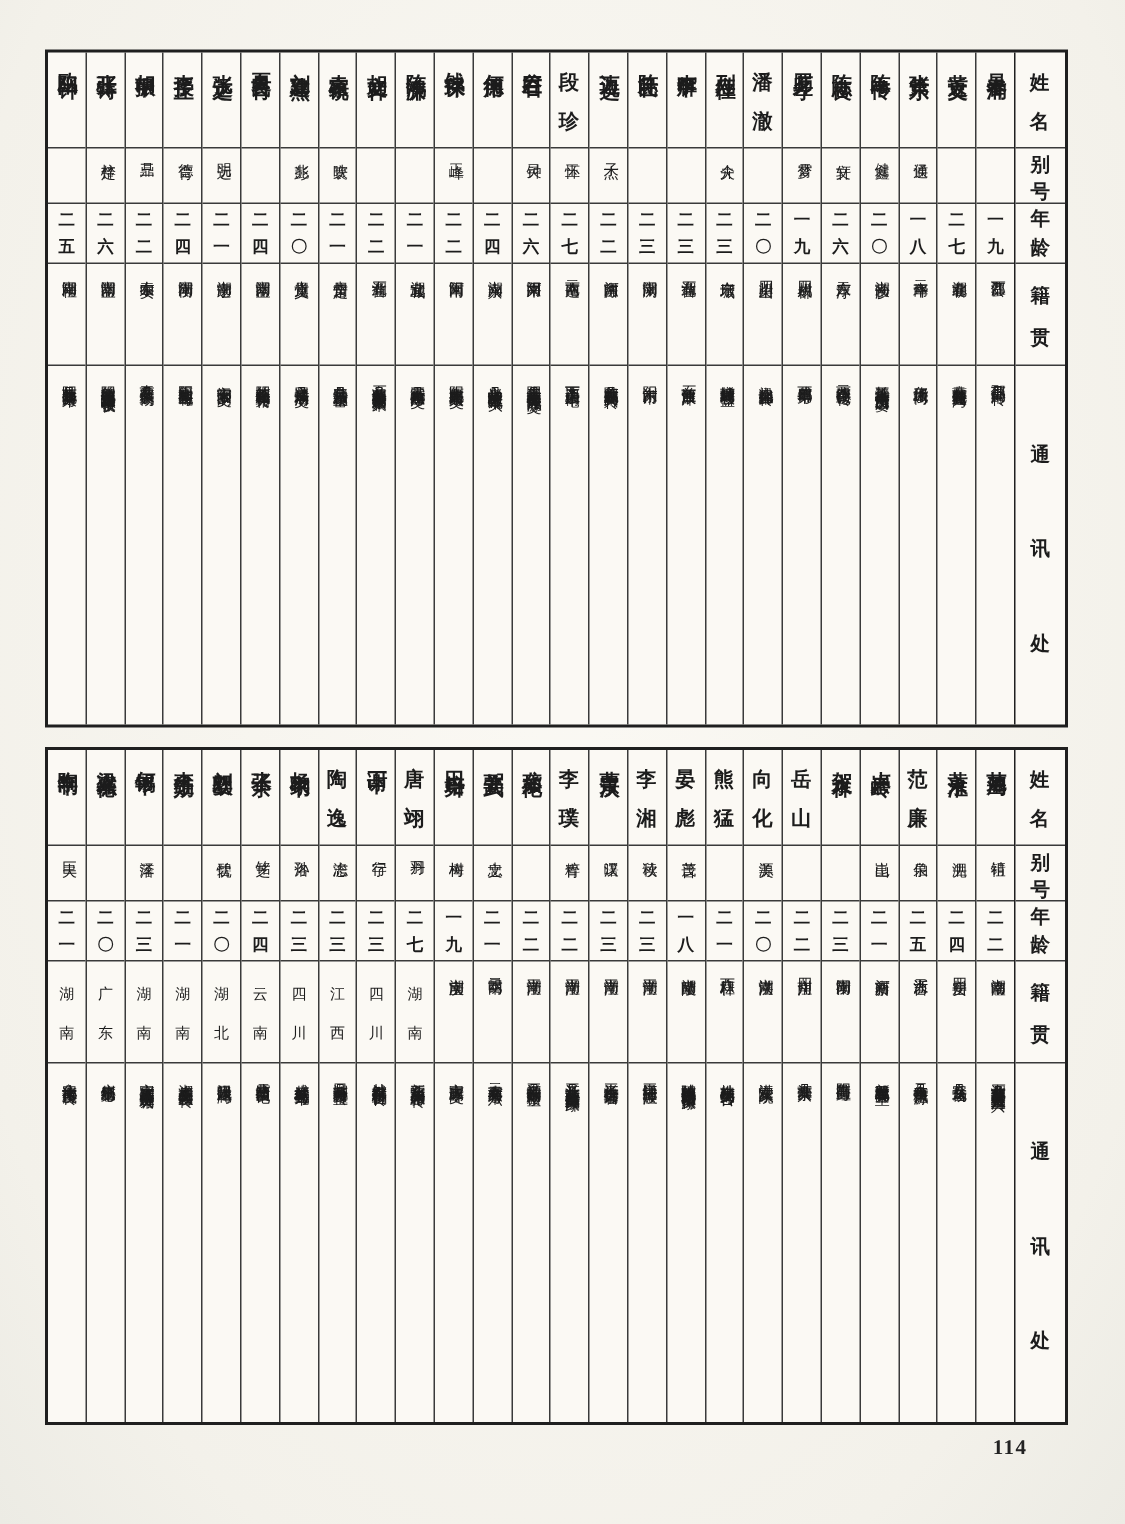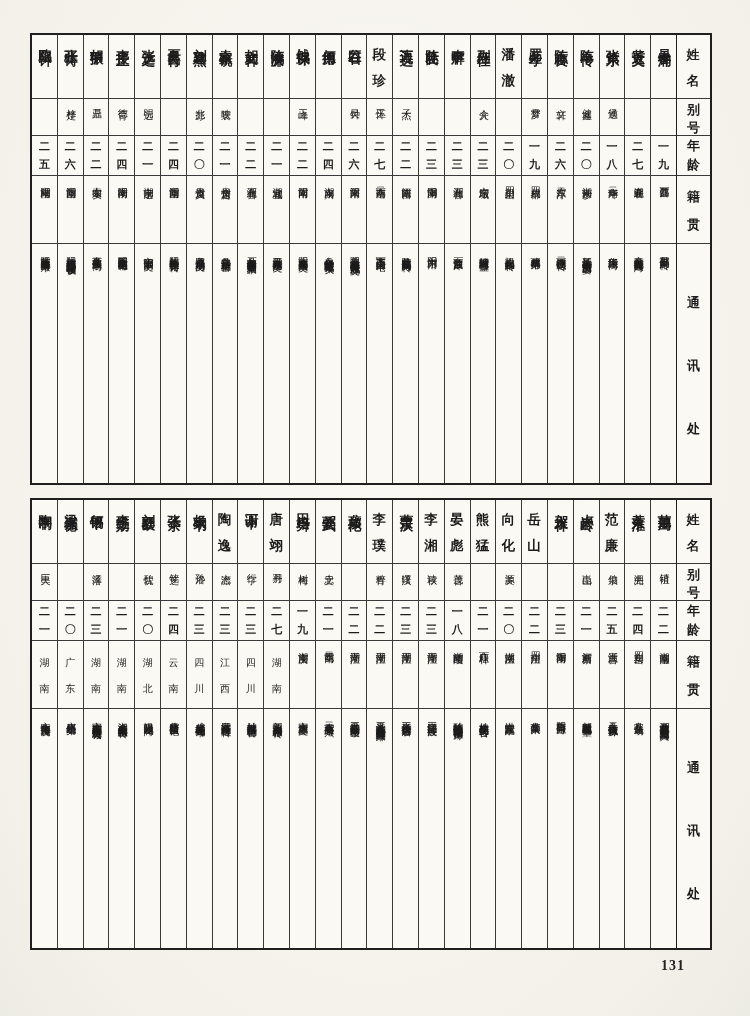--- a/index.html
+++ b/index.html
@@ -1154,14 +1154,14 @@
           <div class="spread">
             <span>湖</span>
             <span>南</span>
           </div>
         </div>
         <div class="cell c-addr">
           <div class="vtext">安化小淹市皮德茂转</div>
         </div>
       </div>
     </div>
-  <div class="pageno">131</div>
+  <div class="pageno">114</div>
 </div>
 
 </body></html>

